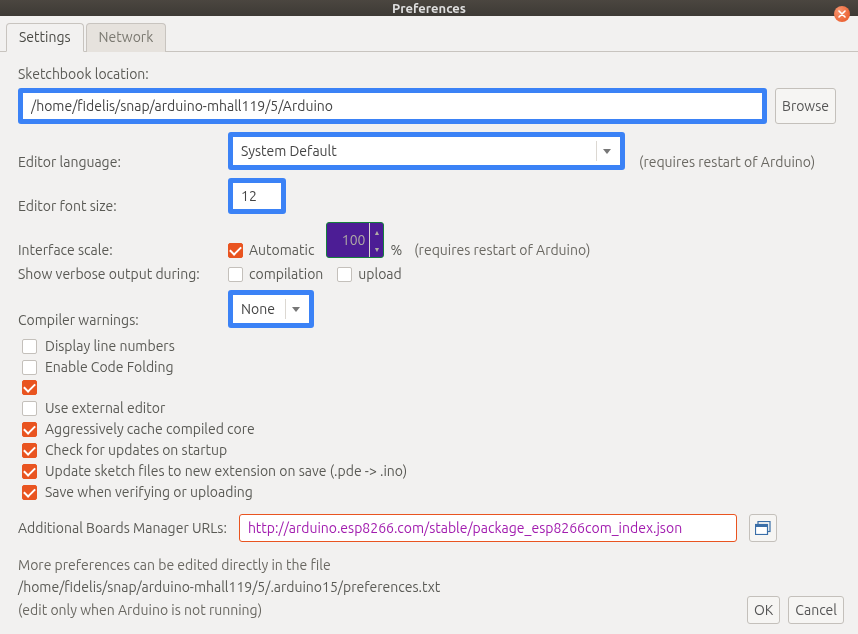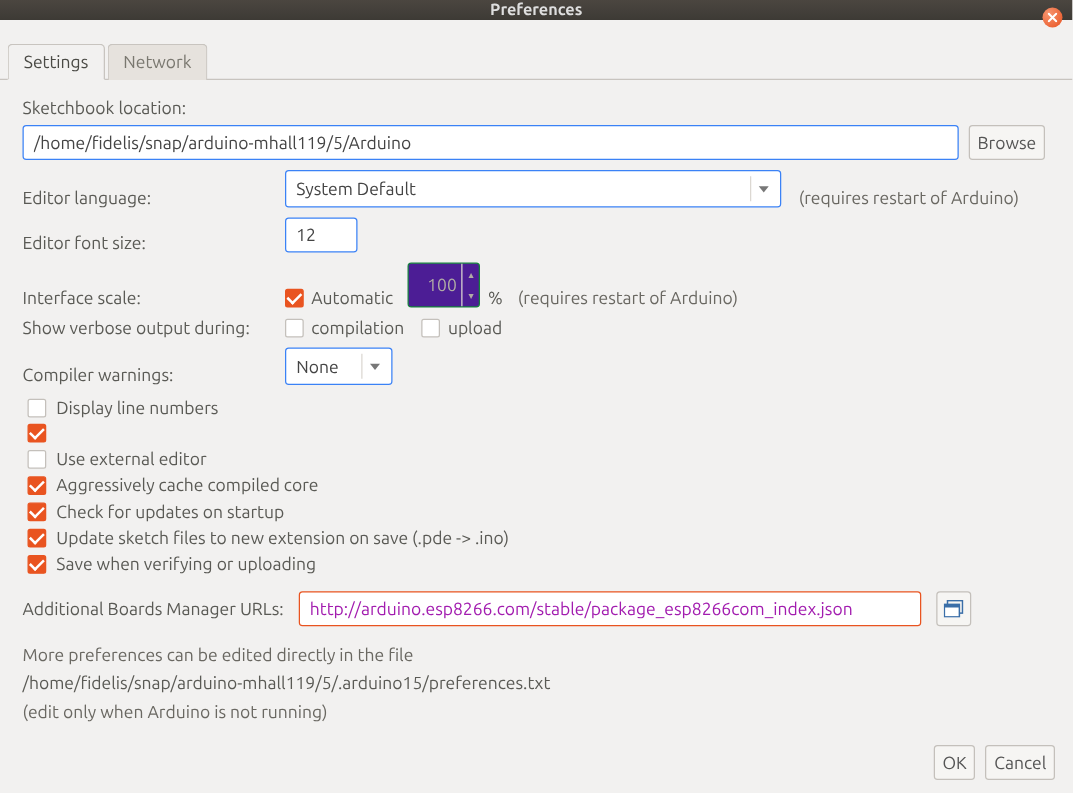--- a/index.html
+++ b/index.html
@@ -34,21 +34,20 @@
     background: radial-gradient(circle at 30% 30%, #f79570, #e85220);
     display:flex; align-items:center; justify-content:center;
     cursor:pointer;
   }
   .close-btn svg { width:8px; height:8px; }
   .tabs {
     display:flex;
     padding: 6px 6px 0 6px;
     background:#f2f1f0;
     border-bottom:1px solid #c8c4bf;
-    margin-top:12px;
   }
   .tab {
     padding: 5px 12px 6px 12px;
     border:1px solid #c8c4bf;
     border-bottom:none;
     background:#e6e2dd;
     color:#7a7870;
     margin-right:2px;
     border-radius:4px 4px 0 0;
     cursor:pointer;
@@ -61,21 +60,21 @@
     border-bottom:1px solid #f2f1f0;
   }
   .content {
     padding: 14px 18px 8px 18px;
   }
   .label { color:#5a5a55; }
   .row { display:flex; align-items:flex-end; margin-top:8px; }
   .row .label { min-width: 210px; }
   input[type=text].field, .select-box, .small-input {
     background:#fff;
-    border:1px solid #3b82f6;
+    border:5px solid #3b82f6;
     border-radius:3px;
     padding:5px 8px;
     font-size:14px;
     color:#444;
     font-family:inherit;
   }
   .field-full {
     width: 749px;
   }
   .path-row { display:flex; gap:8px; margin-top:6px; }
@@ -264,20 +263,24 @@
         </span>
     </div>
   </div>
 
   <div class="checklist">
     <div class="check-item">
       <input type="checkbox" class="chk" style="">
       <label>Display line numbers</label>
     </div>
     <div class="check-item">
+      <input type="checkbox" class="chk" style="">
+      <label>Enable Code Folding</label>
+    </div>
+    <div class="check-item">
       <input type="checkbox" class="chk" checked="" style="">
     </div>
     <div class="check-item">
       <input type="checkbox" class="chk" style="">
       <label>Use external editor</label>
     </div>
     <div class="check-item">
       <input type="checkbox" class="chk" checked="" style="">
       <label>Aggressively cache compiled core</label>
     </div>

